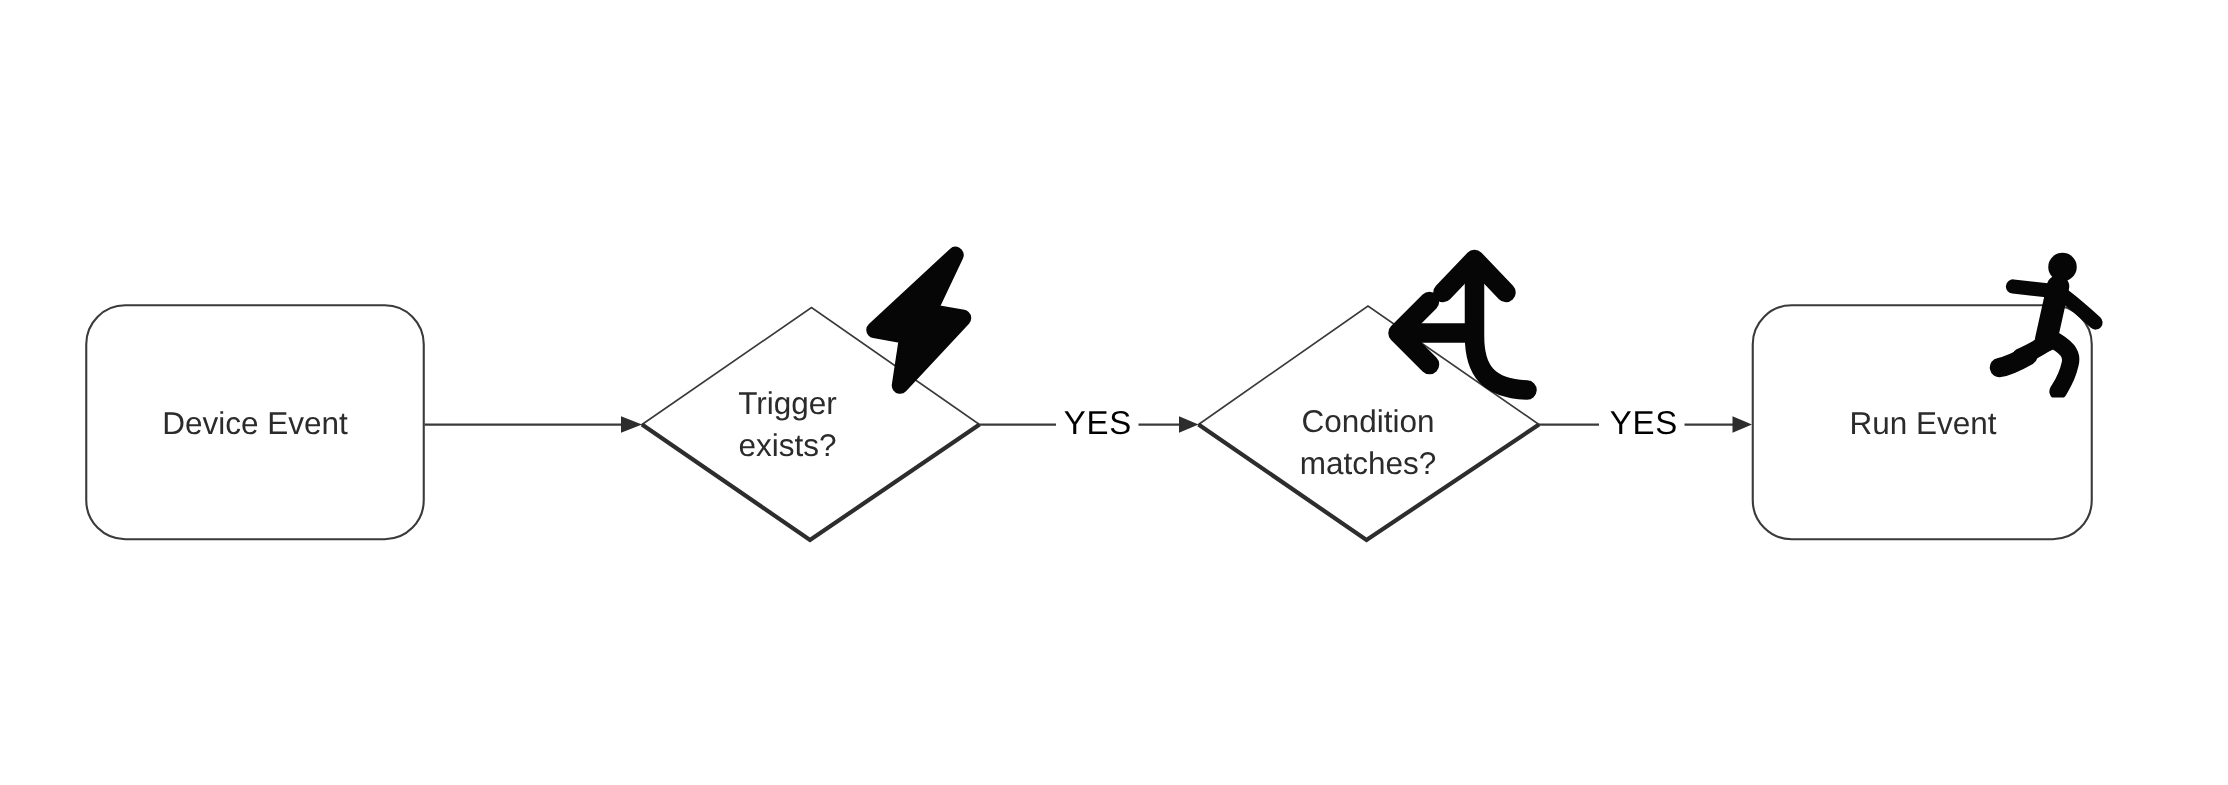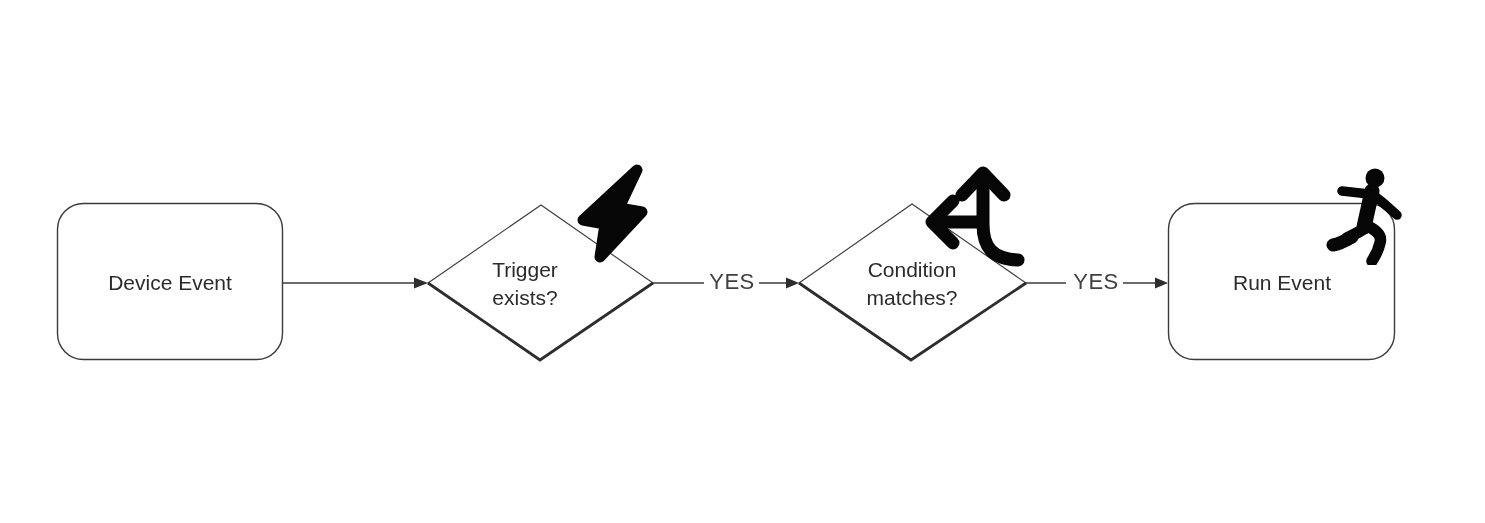--- a/index.html
+++ b/index.html
@@ -28,21 +28,21 @@
     line-height: 28px;
     text-align: center;
     white-space: nowrap;
   }
   .node-label.wrap {
     white-space: normal;
   }
   .edge-label {
     position: absolute;
     transform: translate(-50%, -50%);
-    color: #404040;
+    color: #000000;
     font-size: 22px;
     letter-spacing: 0.5px;
     white-space: nowrap;
   }
   .icon {
     position: absolute;
   }
 </style>
 </head>
 <body>
@@ -80,21 +80,21 @@
       <polygon points="1155,277.5 1168,283 1155,288.5" fill="#2d2d2d"></polygon>
     </g>
 
     <rect x="1168.5" y="203.5" width="226" height="156" rx="26" ry="26" fill="#ffffff" stroke="#3a3a3a" stroke-width="1.4"></rect>
   </svg>
 
   <div class="node-label" style="left:170px; top:283px;text-align:right;">Device Event</div>
 
   <div class="node-label wrap" style="left:525px; top:284px; width:120px;">Trigger exists?</div>
 
-  <div class="node-label wrap" style="left:912px; top:284px; width:132px;">Condition matches?</div>
+  <div class="node-label wrap" style="left:912px; top:296px; width:132px;">Condition matches?</div>
 
   <div class="node-label" style="left:1282px; top:283px;">Run Event</div>
 
   <span class="edge-label" style="left:732px; top:282px;">YES</span>
 
   <span class="edge-label" style="left:1096px; top:282px;">YES</span>
 
   <svg class="icon" style="left:569px; top:164px;" width="84" height="104" viewBox="0 0 84 104">
     <path d="M68,6 L14,56 L36,60 L31,93 L73,48 L50,44 Z" fill="#060606" stroke="#060606" stroke-width="11" stroke-linejoin="round" stroke-linecap="round"></path>
   </svg>

